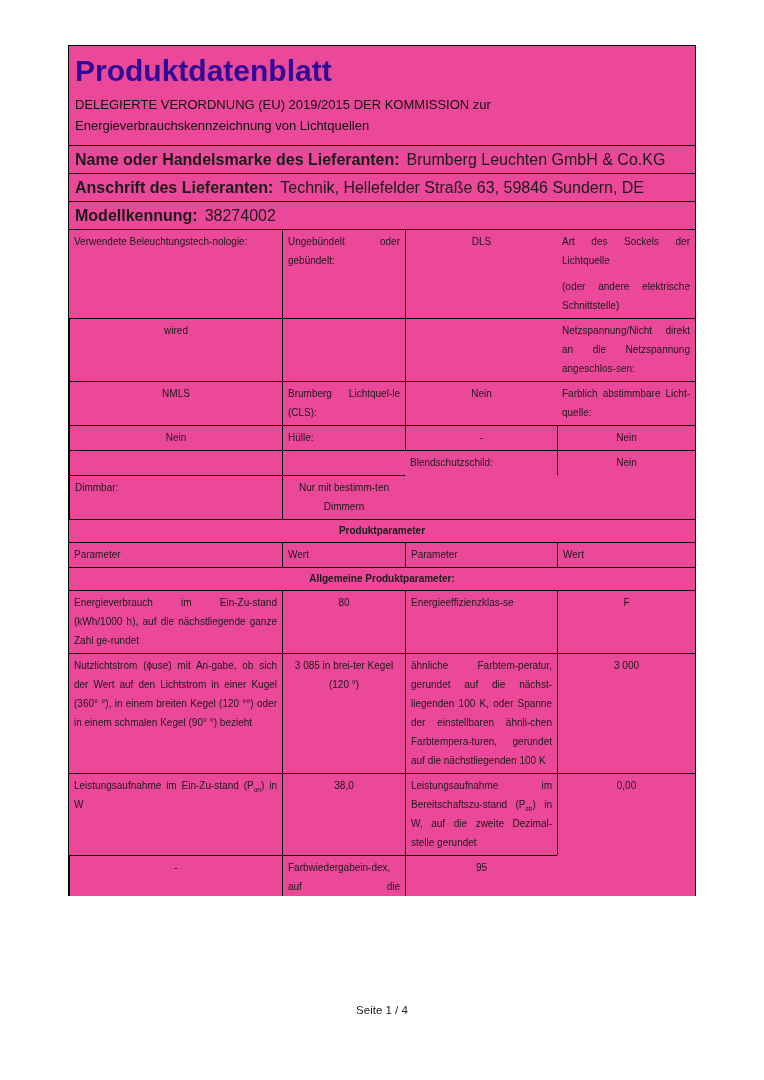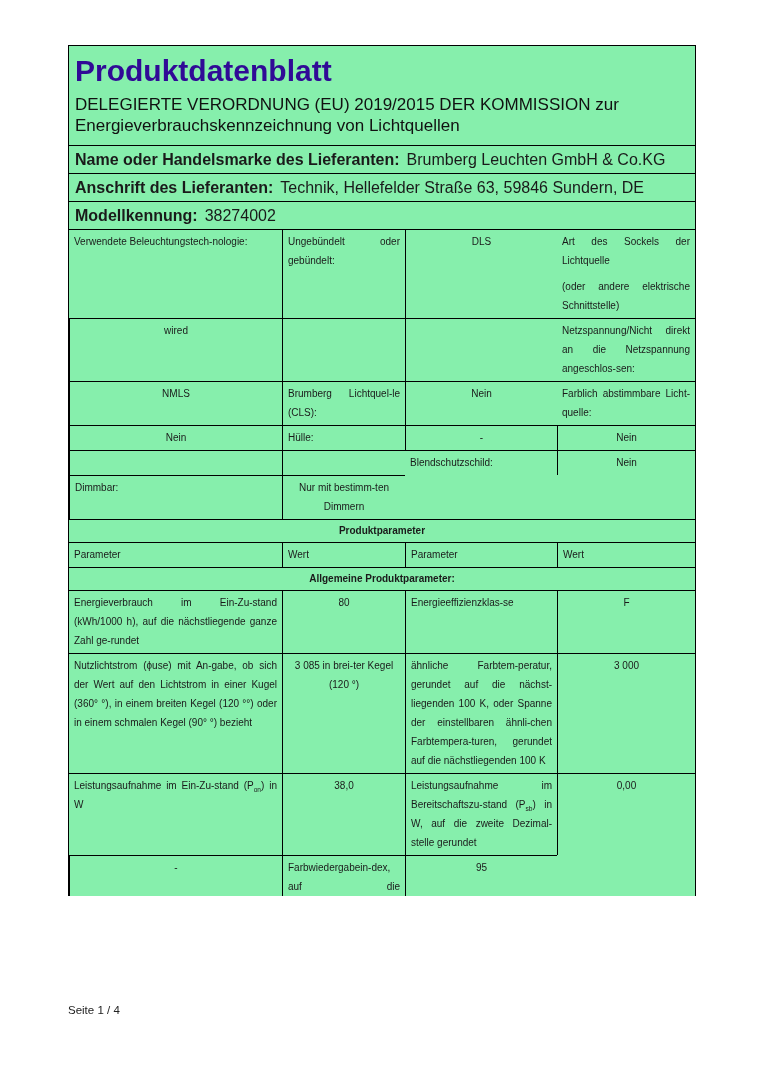--- a/index.html
+++ b/index.html
@@ -8,30 +8,30 @@
     width: 764px; height: 1080px;
     font-family: "Liberation Sans", sans-serif;
     color: #1a1a1a;
     overflow: hidden;
   }
   .page { position: relative; width: 764px; height: 1080px; }
   .sheet {
     position: absolute; left: 68px; top: 45px; width: 628px;
     border: 1.5px solid #000;
     border-bottom: none;
-    background: #86efac;
+    background: #ec4899;
   }
   
   .head { padding: 7px 6px 9px 6px; }
   .head h1 {
     font-size: 30px; font-weight: bold; color: #300a96;
     line-height: 36px; margin-bottom: 5px; letter-spacing: 0px;
   }
   .head .sub {
-    font-size: 17px; line-height: 21px; white-space: pre-line; color: #111;
+    font-size: 13px; line-height: 21px; white-space: pre-line; color: #111;
   }
   
   .irow {
     border-top: 1.5px solid #000;
     padding: 4px 6px 4px 6px;
     font-size: 16px; line-height: 19px; min-height: 28px;
   }
   .irow .lbl { font-weight: bold; }
   .irow .v { margin-left: 7px; }
   
@@ -53,21 +53,21 @@
     grid-column: 1 / span 4;
     text-align: center; font-weight: bold;
     padding: 1px 0 2px 0;
   }
   .hcell { padding: 2px 5px 3px 5px; }
   .p2 { margin-top: 7px; }
   sub { font-size: 0.66em; line-height: 0; }
   
   .footer {
     position: absolute; left: 68px; top: 1004px; width: 628px;
-    text-align: left; font-size: 11.5px; color: #222;
+    text-align: center; font-size: 11.5px; color: #222;
   }
 </style>
 </head>
 <body>
 
 <div class="page">
   <div class="sheet">
 
     <div class="head">
       <h1>Produktdatenblatt</h1>

